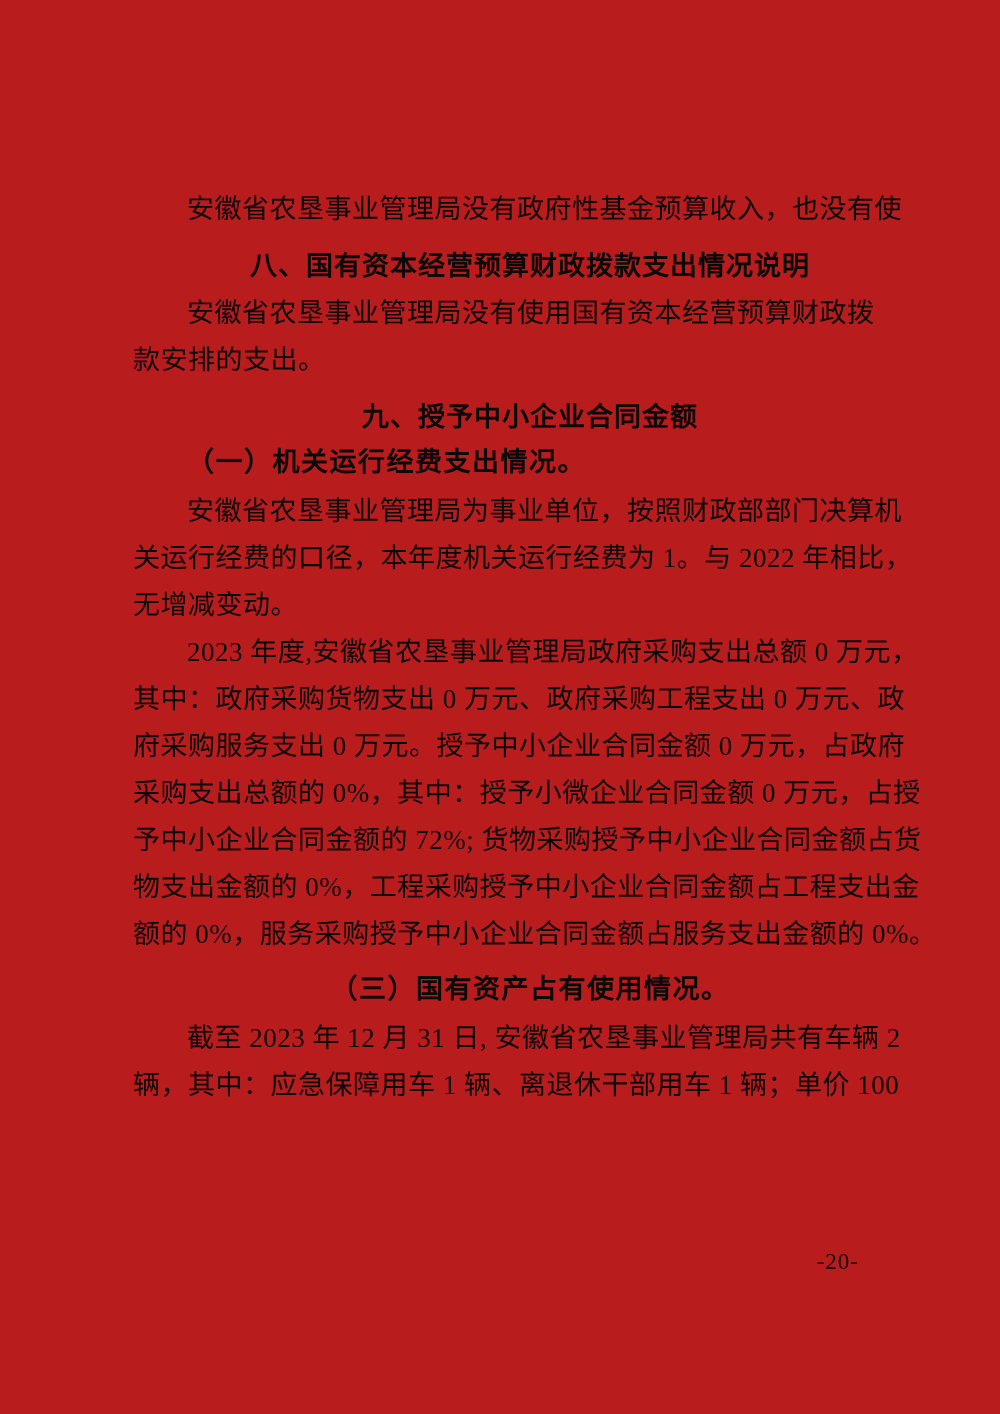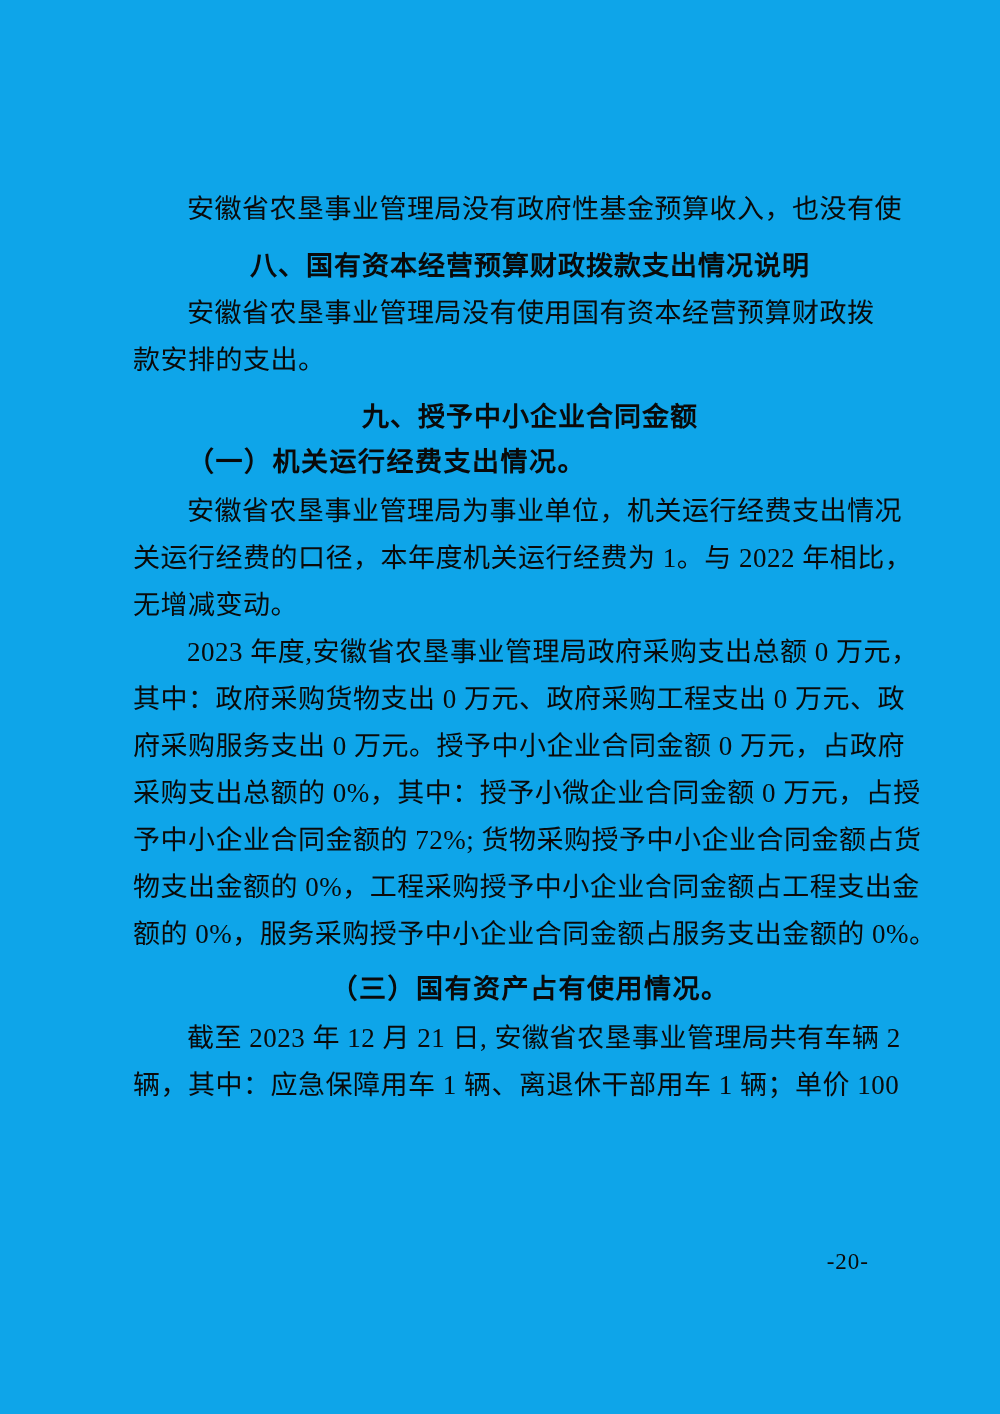--- a/index.html
+++ b/index.html
@@ -4,21 +4,21 @@
 <style>
   html, body {
     margin: 0;
     padding: 0;
     background: #ffffff;
   }
   .page {
     position: relative;
     width: 1000px;
     height: 1414px;
-    background: #0ea5e9;
+    background: #b91c1c;
     overflow: hidden;
     color: #000000;
   }
   .content {
     position: absolute;
     left: 133px;
     top: 186px;
     width: 740px;
   }
   .block {
@@ -49,21 +49,21 @@
     letter-spacing: 1px;
   }
   .subheading .line {
     font-family: Liberation Mono, monospace;
     font-weight: 700;
     letter-spacing: 1.5px;
   }
   .page-number {
     position: absolute;
     top: 1247px;
-    right: 131px;
+    right: 141px;
     height: 30px;
     line-height: 30px;
     font-size: 23px;
     letter-spacing: 1px;
     font-family: "Liberation Serif", "DejaVu Serif", serif;
     color: #0a0a0a;
   }
 </style>
 </head>
 <body>
@@ -80,35 +80,35 @@
         <div class="line indent">安徽省农垦事业管理局没有使用国有资本经营预算财政拨</div>
         <div class="line">款安排的支出。</div>
       </div>
       <div class="block heading">
         <div class="line indent">九、授予中小企业合同金额</div>
       </div>
       <div class="block subheading">
         <div class="line indent">（一）机关运行经费支出情况。</div>
       </div>
       <div class="block body">
-        <div class="line indent">安徽省农垦事业管理局为事业单位，机关运行经费支出情况</div>
+        <div class="line indent">安徽省农垦事业管理局为事业单位，按照财政部部门决算机</div>
         <div class="line">关运行经费的口径，本年度机关运行经费为 1。与 2022 年相比，</div>
         <div class="line">无增减变动。</div>
       </div>
       <div class="block body">
         <div class="line indent">2023 年度,安徽省农垦事业管理局政府采购支出总额 0 万元，</div>
         <div class="line">其中：政府采购货物支出 0 万元、政府采购工程支出 0 万元、政</div>
         <div class="line">府采购服务支出 0 万元。授予中小企业合同金额 0 万元，占政府</div>
         <div class="line">采购支出总额的 0%，其中：授予小微企业合同金额 0 万元，占授</div>
         <div class="line">予中小企业合同金额的 72%; 货物采购授予中小企业合同金额占货</div>
         <div class="line">物支出金额的 0%，工程采购授予中小企业合同金额占工程支出金</div>
         <div class="line">额的 0%，服务采购授予中小企业合同金额占服务支出金额的 0%。</div>
       </div>
       <div class="block subheading">
         <div class="line indent">（三）国有资产占有使用情况。</div>
       </div>
       <div class="block body">
-        <div class="line indent">截至 2023 年 12 月 21 日, 安徽省农垦事业管理局共有车辆 2</div>
+        <div class="line indent">截至 2023 年 12 月 31 日, 安徽省农垦事业管理局共有车辆 2</div>
         <div class="line">辆，其中：应急保障用车 1 辆、离退休干部用车 1 辆；单价 100</div>
       </div>
     </div>
   <div class="page-number">-20-</div>
 </div>
 
 </body></html>

